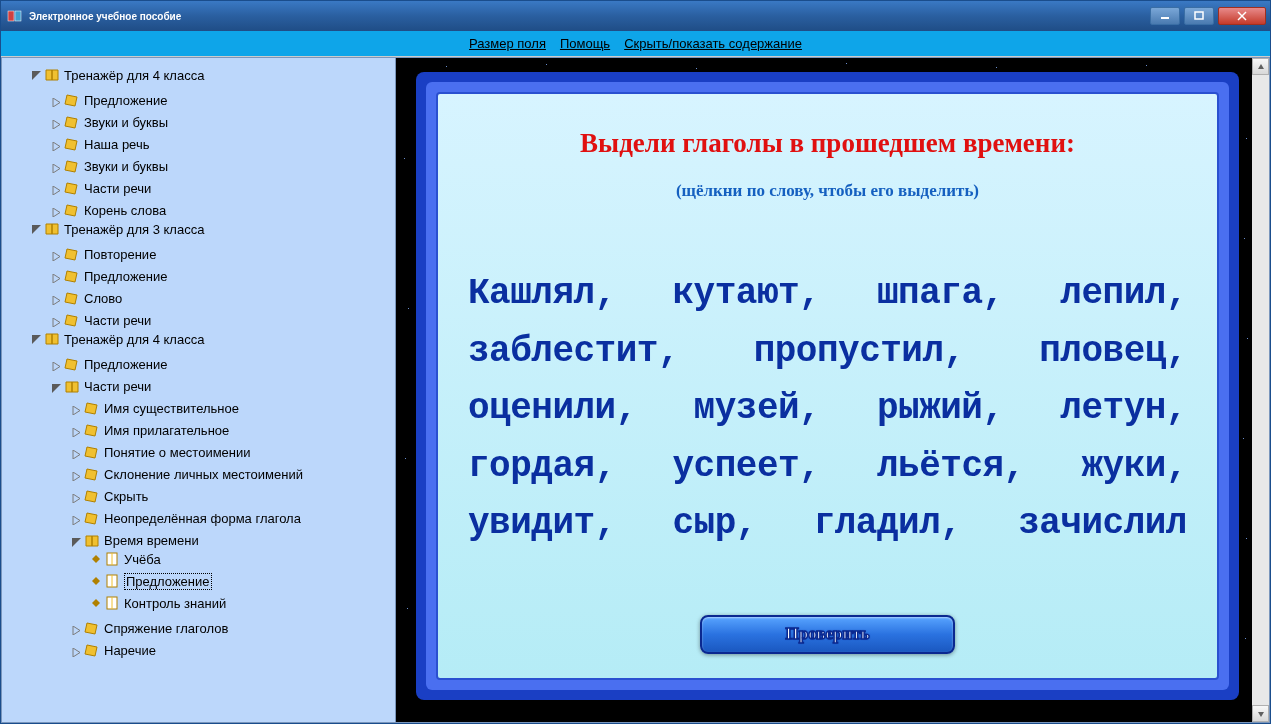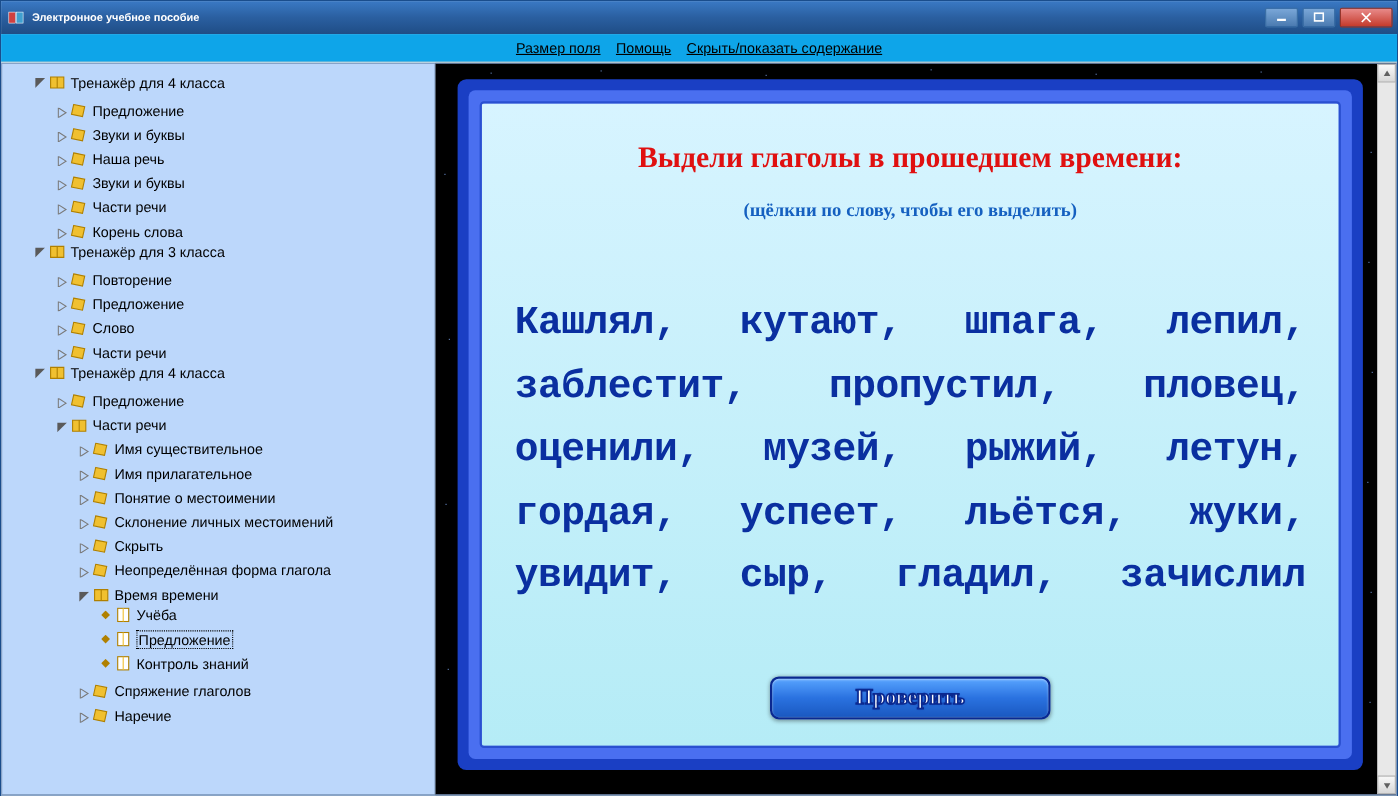--- a/index.html
+++ b/index.html
@@ -37,21 +37,21 @@
 .stars { position: absolute; inset: 0; background: #000; }
 .star { position: absolute; width: 1px; height: 1px; background: #6a8cc9; }
 .card-outer { position: absolute; left: 20px; right: 30px; top: 14px; bottom: 22px; background: #1a3fc4; border-radius: 8px; padding: 10px; }
 .card-mid { width: 100%; height: 100%; background: #4a6ff0; border-radius: 6px; padding: 10px; }
 .card-inner { width: 100%; height: 100%; background: linear-gradient(to bottom, #d7f4ff, #b5ecf6); border: 2px solid #2a50d0; border-radius: 4px; display: flex; flex-direction: column; align-items: center; padding: 34px 30px 24px 30px; }
 .task-title { color: #e01010; font-size: 27px; font-weight: bold; font-family: Georgia, 'Times New Roman', serif; text-align: center; }
 .task-hint { color: #1560c0; font-size: 17px; font-weight: bold; font-family: Georgia, 'Times New Roman', serif; margin-top: 22px; text-align: center; }
 .words { margin-top: 64px; color: #0a2fa0; font-size: 36px; font-weight: bold; font-family: 'Courier New', monospace; line-height: 1.6; text-align: justify; text-align-last: justify; width: 100%; letter-spacing: -0.5px; }
 .word { cursor: pointer; }
 .check-btn { margin-top: 62px; width: 255px; height: 42px; background: linear-gradient(to bottom, #58a4ff 0%, #2a72e0 50%, #1a58c0 100%); border: 2px solid #0a2890; border-radius: 8px; display: flex; align-items: center; justify-content: center; cursor: pointer; box-shadow: inset 0 1px 2px rgba(255,255,255,0.5), 0 1px 4px rgba(0,0,0,0.4); }
-.check-btn-text { font-size: 20px; font-weight: bold; font-family: Georgia, serif; color: #ffffff; -webkit-text-stroke: 1.5px #0a2890; text-shadow: 0 0 2px #0a2890; }
+.check-btn-text { font-size: 17px; font-weight: bold; font-family: Georgia, serif; color: #ffffff; -webkit-text-stroke: 1.5px #0a2890; text-shadow: 0 0 2px #0a2890; }
 
 .scrollbar { position: absolute; right: 0; top: 0; bottom: 0; width: 17px; background: #e8e8e8; }
 .sb-btn { width: 17px; height: 17px; background: linear-gradient(to bottom, #f8f8f8, #d8d8d8); border: 1px solid #b0b0b0; display:flex; align-items:center; justify-content:center; position:absolute; }
 .sb-up { top: 0; }
 .sb-down { bottom: 0; }
 
 
 .ind-0 { padding-left: 4px; }
 .ind-1 { padding-left: 24px; }
 .ind-2 { padding-left: 44px; align-items: flex-end; }

